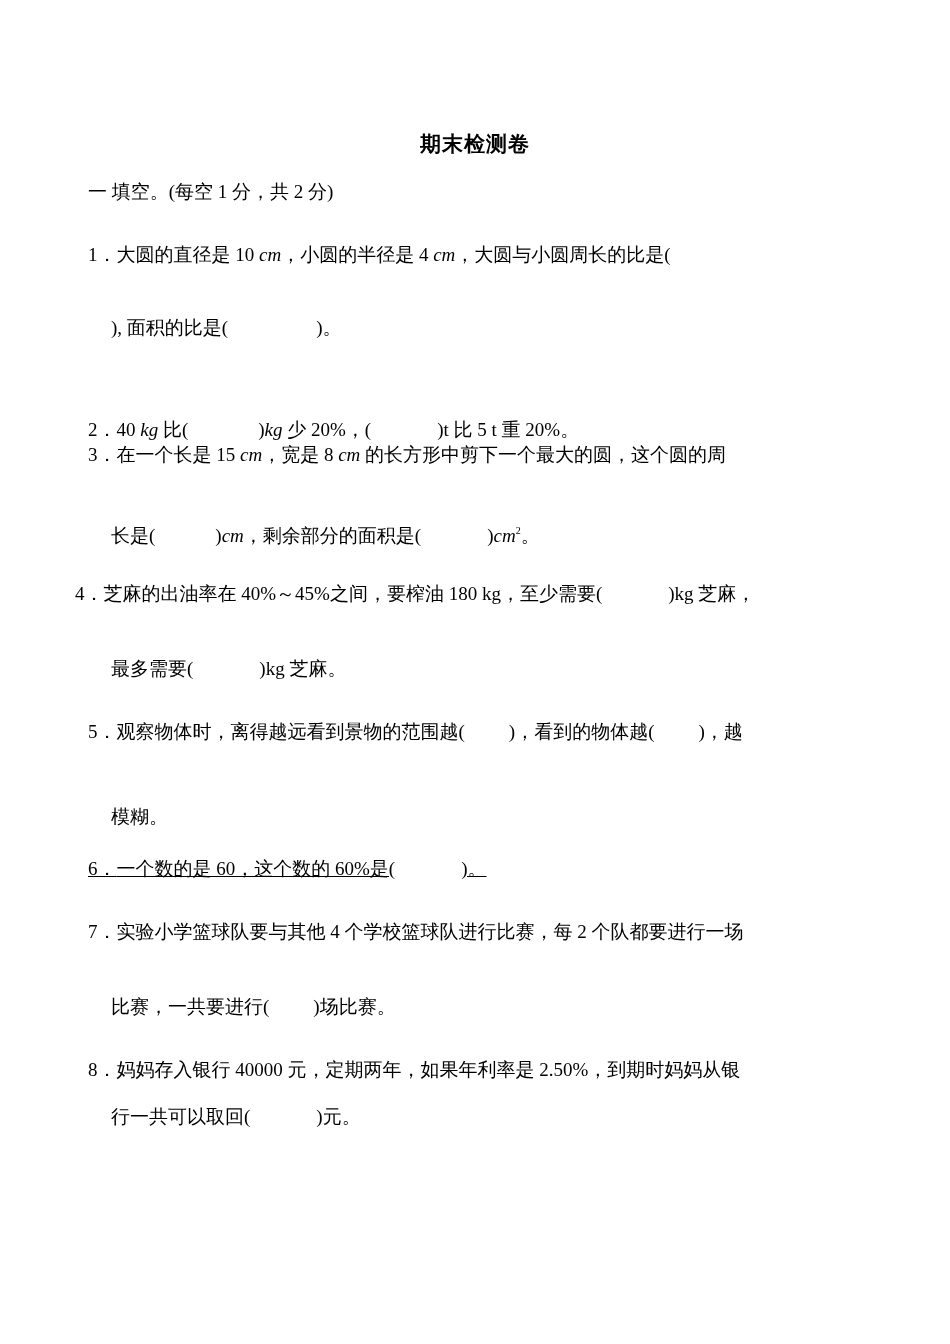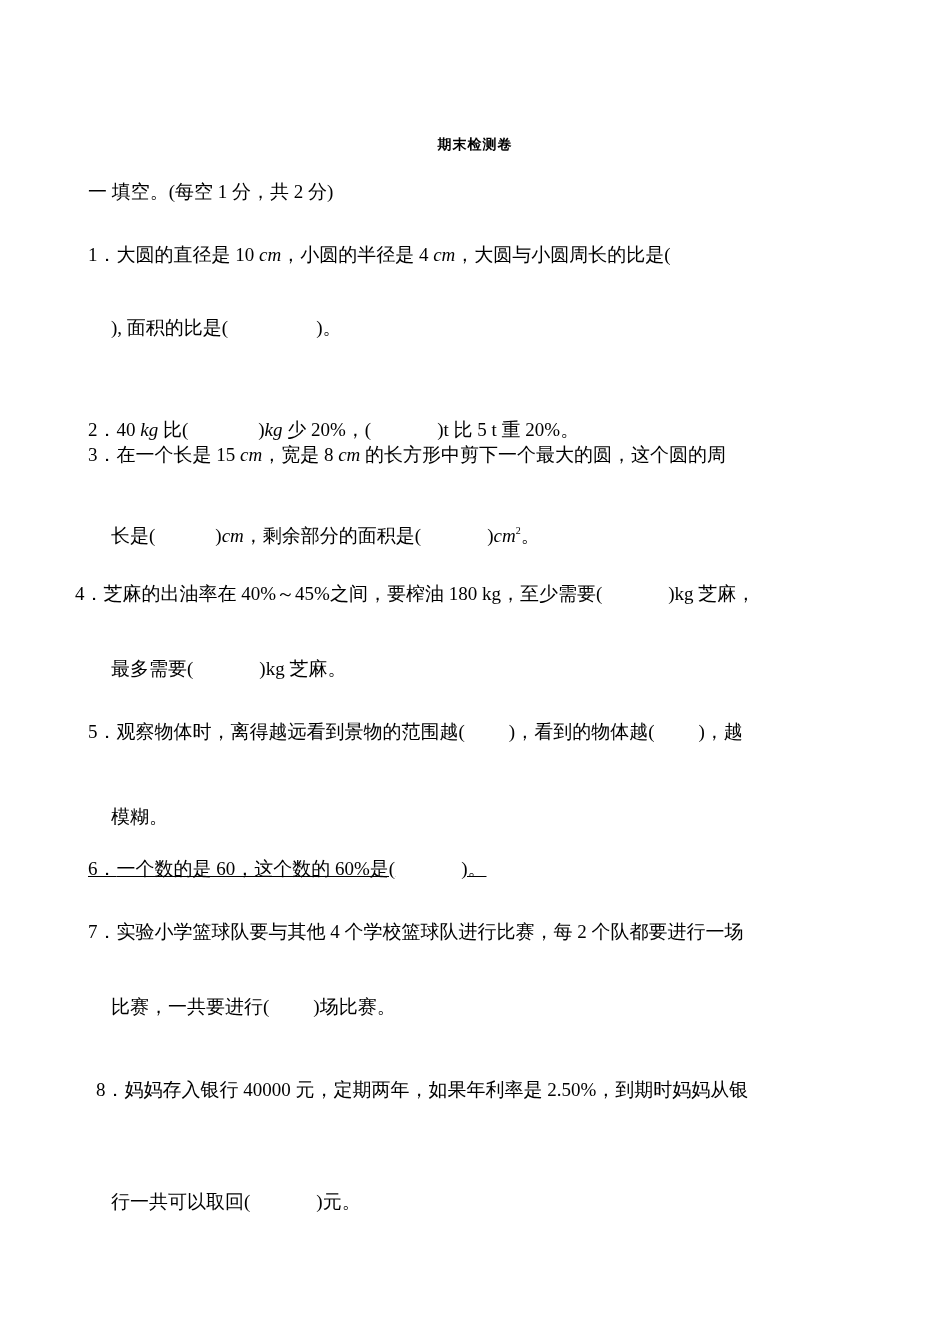--- a/index.html
+++ b/index.html
@@ -1,19 +1,19 @@
 <!DOCTYPE html>
 <html><head>
 <meta charset="utf-8">
 <style>
   html, body { margin:0; padding:0; background:#ffffff; }
   body { width:950px; height:1344px; position:relative; overflow:hidden;
          font-family:"Liberation Serif","DejaVu Serif",serif; color:#000; }
   .line { position:absolute; left:0; white-space:nowrap; font-size:19px; line-height:24px; }
-  .title { left:0; width:950px; text-align:center; font-weight:bold; font-size:14px;
+  .title { left:0; width:950px; text-align:center; font-weight:bold; font-size:21px;
            font-family:"DejaVu Sans",sans-serif; letter-spacing:1px; }
   .it { font-style:italic; }
   .blank { display:inline-block; }
   sup { font-size:10px; vertical-align:8px; }
 </style>
 </head>
 <body>
 
 <div>
 
@@ -55,20 +55,20 @@
     <span>6．</span><span>一个数的是 60，这个数的 60%是(</span><span class="blank" style="width:66px"></span><span>)。</span>
   </div>
 
   <div class="line" style="top:920px; left:88px;">
     <span>7．</span><span>实验小学篮球队要与其他 4 个学校篮球队进行比赛，每 2 个队都要进行一场</span>
   </div>
   <div class="line" style="top:995px; left:111px;">
     <span>比赛，一共要进行(</span><span class="blank" style="width:44px"></span><span>)场比赛。</span>
   </div>
 
-  <div class="line" style="top:1058px; left:96px;margin-top:20px;">
+  <div class="line" style="top:1058px; left:88px;">
     <span>8．</span><span>妈妈存入银行 40000 元，定期两年，如果年利率是 2.50%，到期时妈妈从银</span>
   </div>
-  <div class="line" style="top:1190px; left:111px;">
+  <div class="line" style="top:1105px; left:111px;">
     <span>行一共可以取回(</span><span class="blank" style="width:66px"></span><span>)元。</span>
   </div>
 
 </div>
 
 </body></html>

